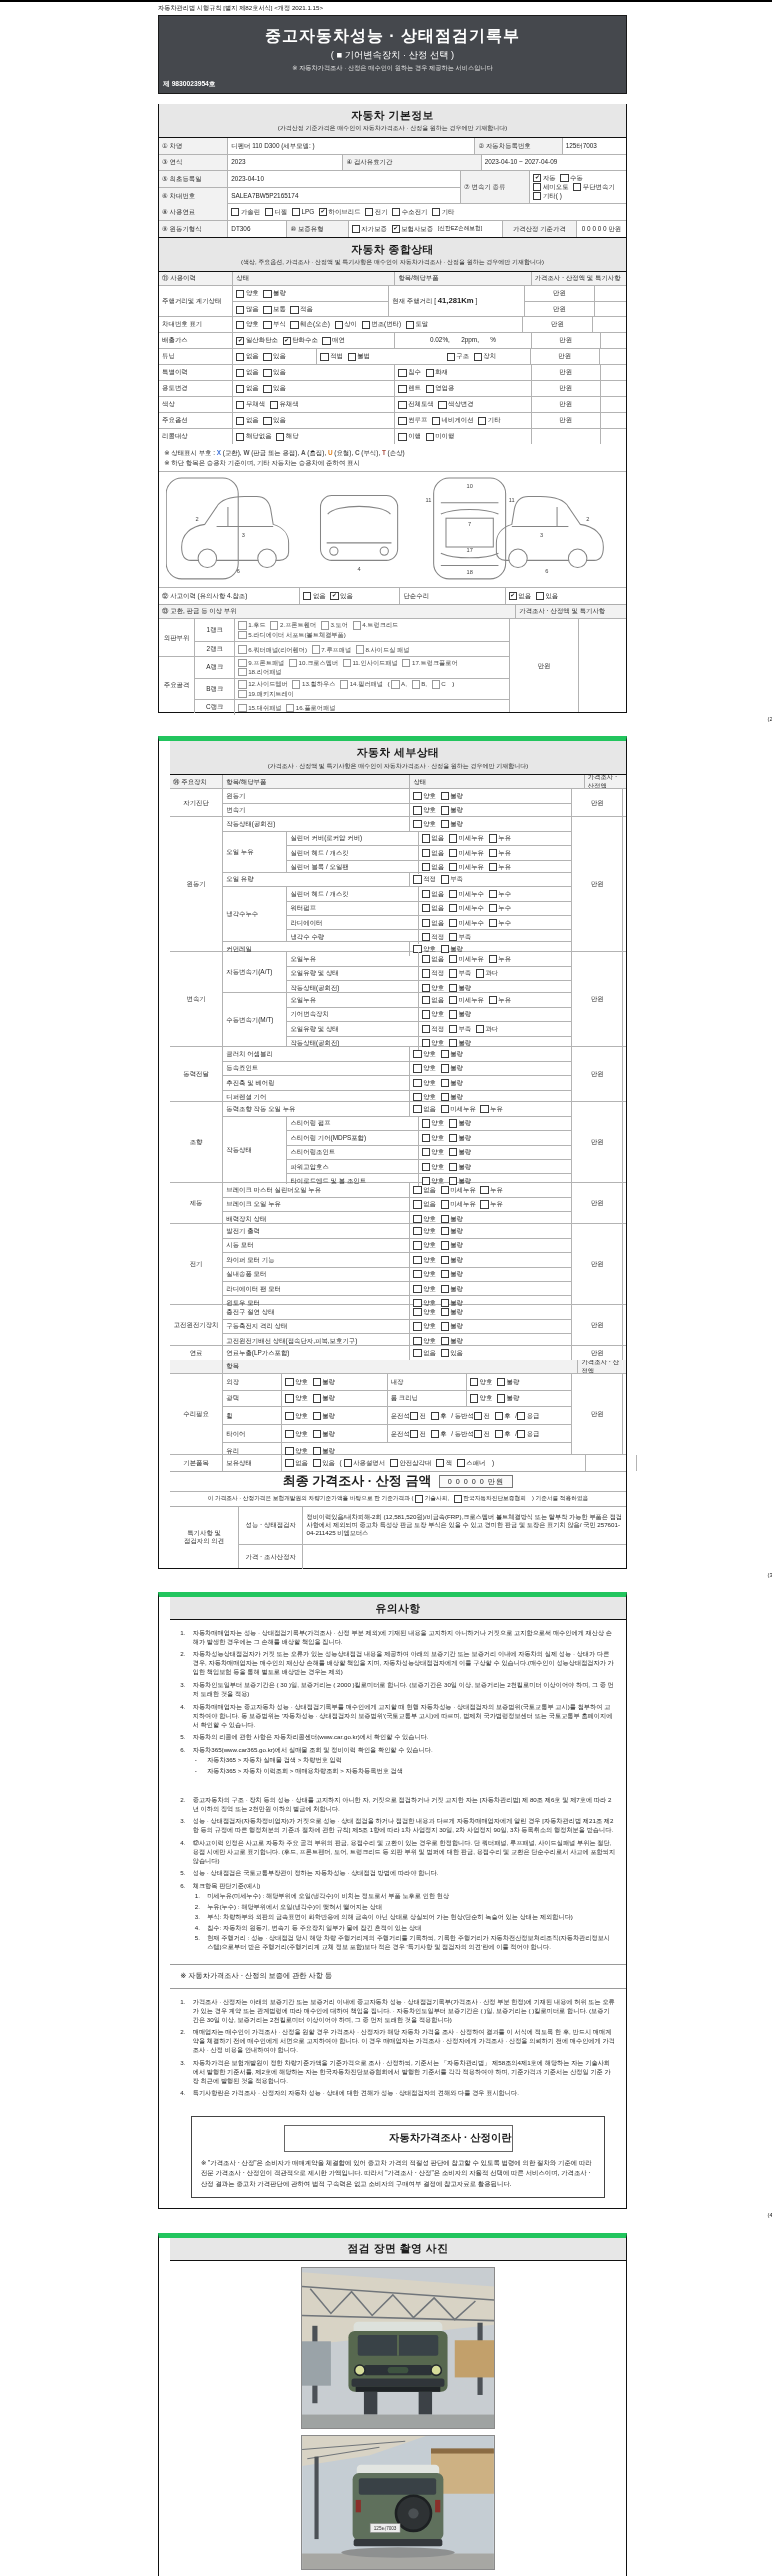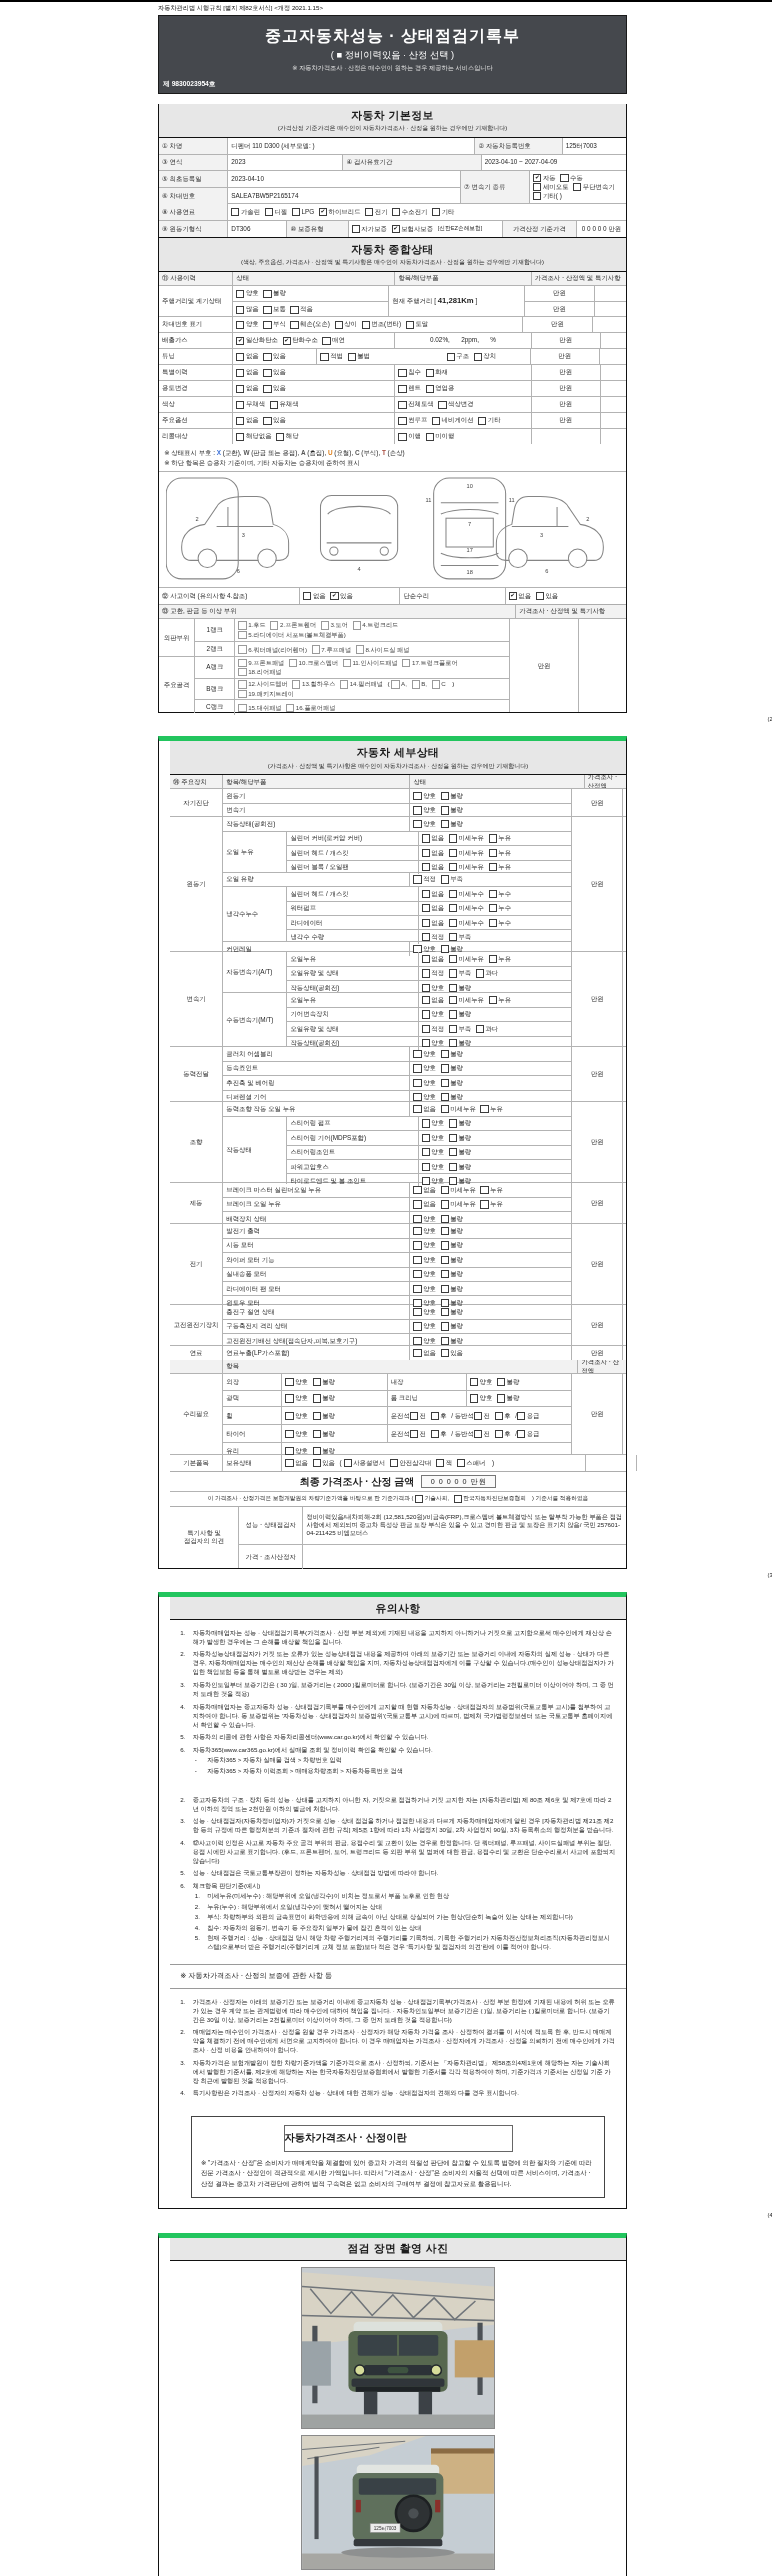--- a/index.html
+++ b/index.html
@@ -47,37 +47,37 @@
   .nhead{border-bottom:0.5px solid #9a9a9a;padding:6.7px 10.3px;font-size:7.2px;}
   .nhead.bt{border-top:0.5px solid #9a9a9a;}
   .nbody{padding:5.2px 10.3px 6.2px;}
   .li{display:flex;margin:3.6px 0;font-size:6.2px;line-height:1.45;}
   .li .num{width:12.4px;flex:none;}
   .li .txt{flex:1;}
   .subs{margin:1.5px 0 0 2.1px;}
   .subs .li{margin:1.5px 0;}
   
   .pricebox{border:1px solid #444;margin:8.2px 20.6px 10.3px;padding:7.2px 9.3px 8.2px;}
-  .pb-title{border:0.5px solid #666;width:227px;margin:0 auto 6.2px;text-align:left;font-size:10.3px;font-weight:bold;padding:5.7px 0;}
+  .pb-title{border:0.5px solid #666;width:227px;margin:0 auto 6.2px;text-align:right;font-size:10.3px;font-weight:bold;padding:5.7px 0;}
   .pb-text{font-size:6.4px;line-height:1.6;color:#111;}
   
   .photo{display:block;margin:6.2px auto 5.2px;border:0.5px solid #8a8a8a;}
   .page4pad{padding-bottom:7.2px;}
 </style>
 </head>
 <body>
 
 <div class="topline"></div>
 <div class="rule-note">자동차관리법 시행규칙 [별지 제82호서식] &lt;개정 2021.1.15&gt;</div>
 
 <div class="doc">
 
   <div class="dark">
     <div class="t1">중고자동차성능 · 상태점검기록부</div>
-    <div class="t2">( ■ 정비이력있음 · 산정 선택 )</div>
+    <div class="t2">( ■ 기어변속장치 · 산정 선택 )</div>
     <div class="t3">※ 자동차가격조사 · 산정은 매수인이 원하는 경우 제공하는 서비스입니다</div>
     <div class="docno">제 9830023954호</div>
   </div>
 
   <div class="page">
     <div class="sechead">
       <div class="t">자동차 기본정보</div>
       <div class="n">(가격산정 기준가격은 매수인이 자동차가격조사 · 산정을 원하는 경우에만 기재합니다)</div>
     </div>
     <div class="tbl">
@@ -1917,21 +1917,21 @@
             </div>
             <div class="cl" style="width: 44px; flex: 0 0 auto;"></div>
             <div class="cl" style="width: 28px; flex: 0 0 auto;"></div>
           </div>
         </div>
       </div>
     <div class="sep tbl">
         <div class="vs">
           <div class="hrw" style="height: 19.6px; flex: 0 0 auto;">
             <div class="cl nb">
-              <span class="tx" style="font-weight: bold; font-size: 10px;">최종 가격조사 · 산정 금액</span>
+              <span class="tx" style="font-weight: bold; font-size: 13px;">최종 가격조사 · 산정 금액</span>
               <span class="tx boxv">0 0 0 0 0 만원</span>
             </div>
           </div>
           <div class="hrw" style="height: 13.4px; flex: 0 0 auto;">
             <div class="cl nb" style="font-size: 5.7px;">
               <span class="tx">이 가격조사 · 산정가격은 보험개발원의 차량기준가액을 바탕으로 한 기준가격과 ( </span>
               <span class="cb">
                 <span class="bx"></span>
                 <span>기술사회,</span>
               </span>

